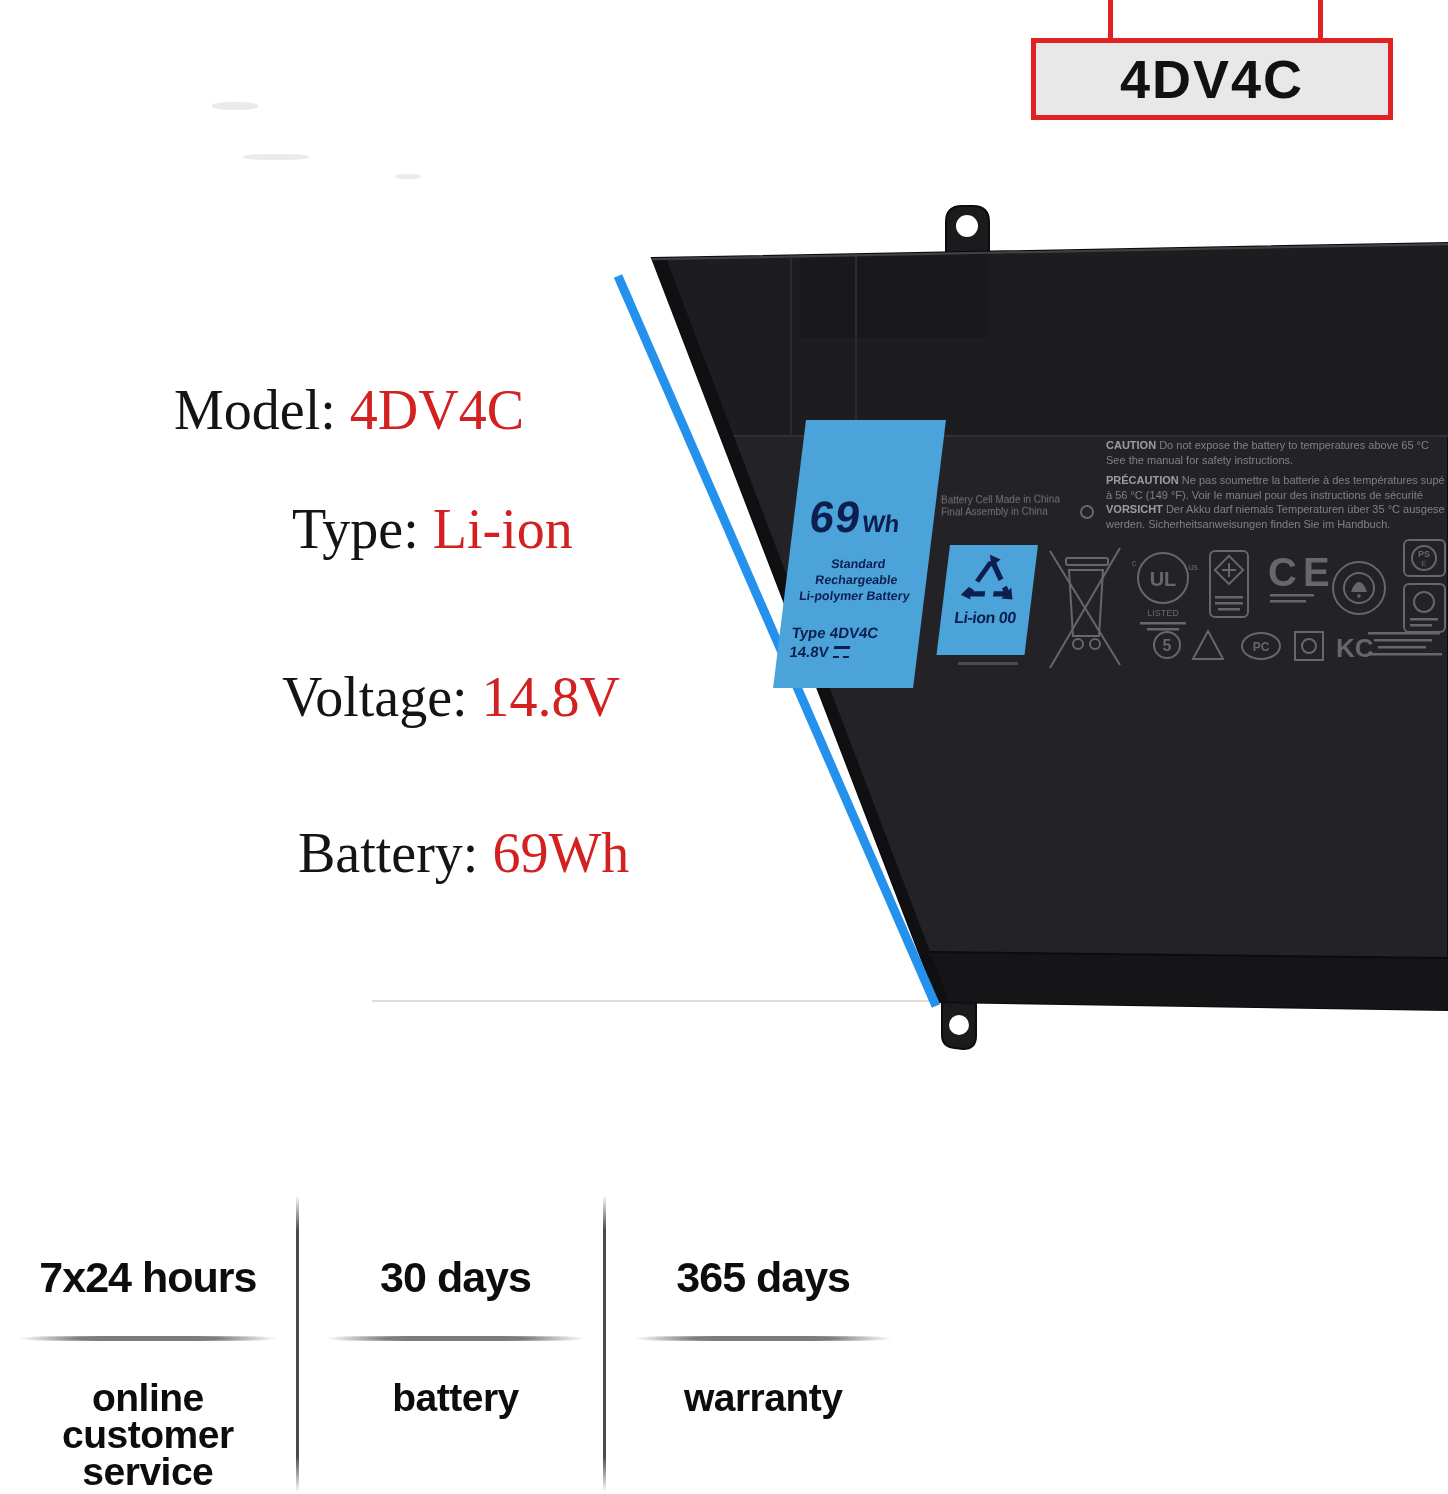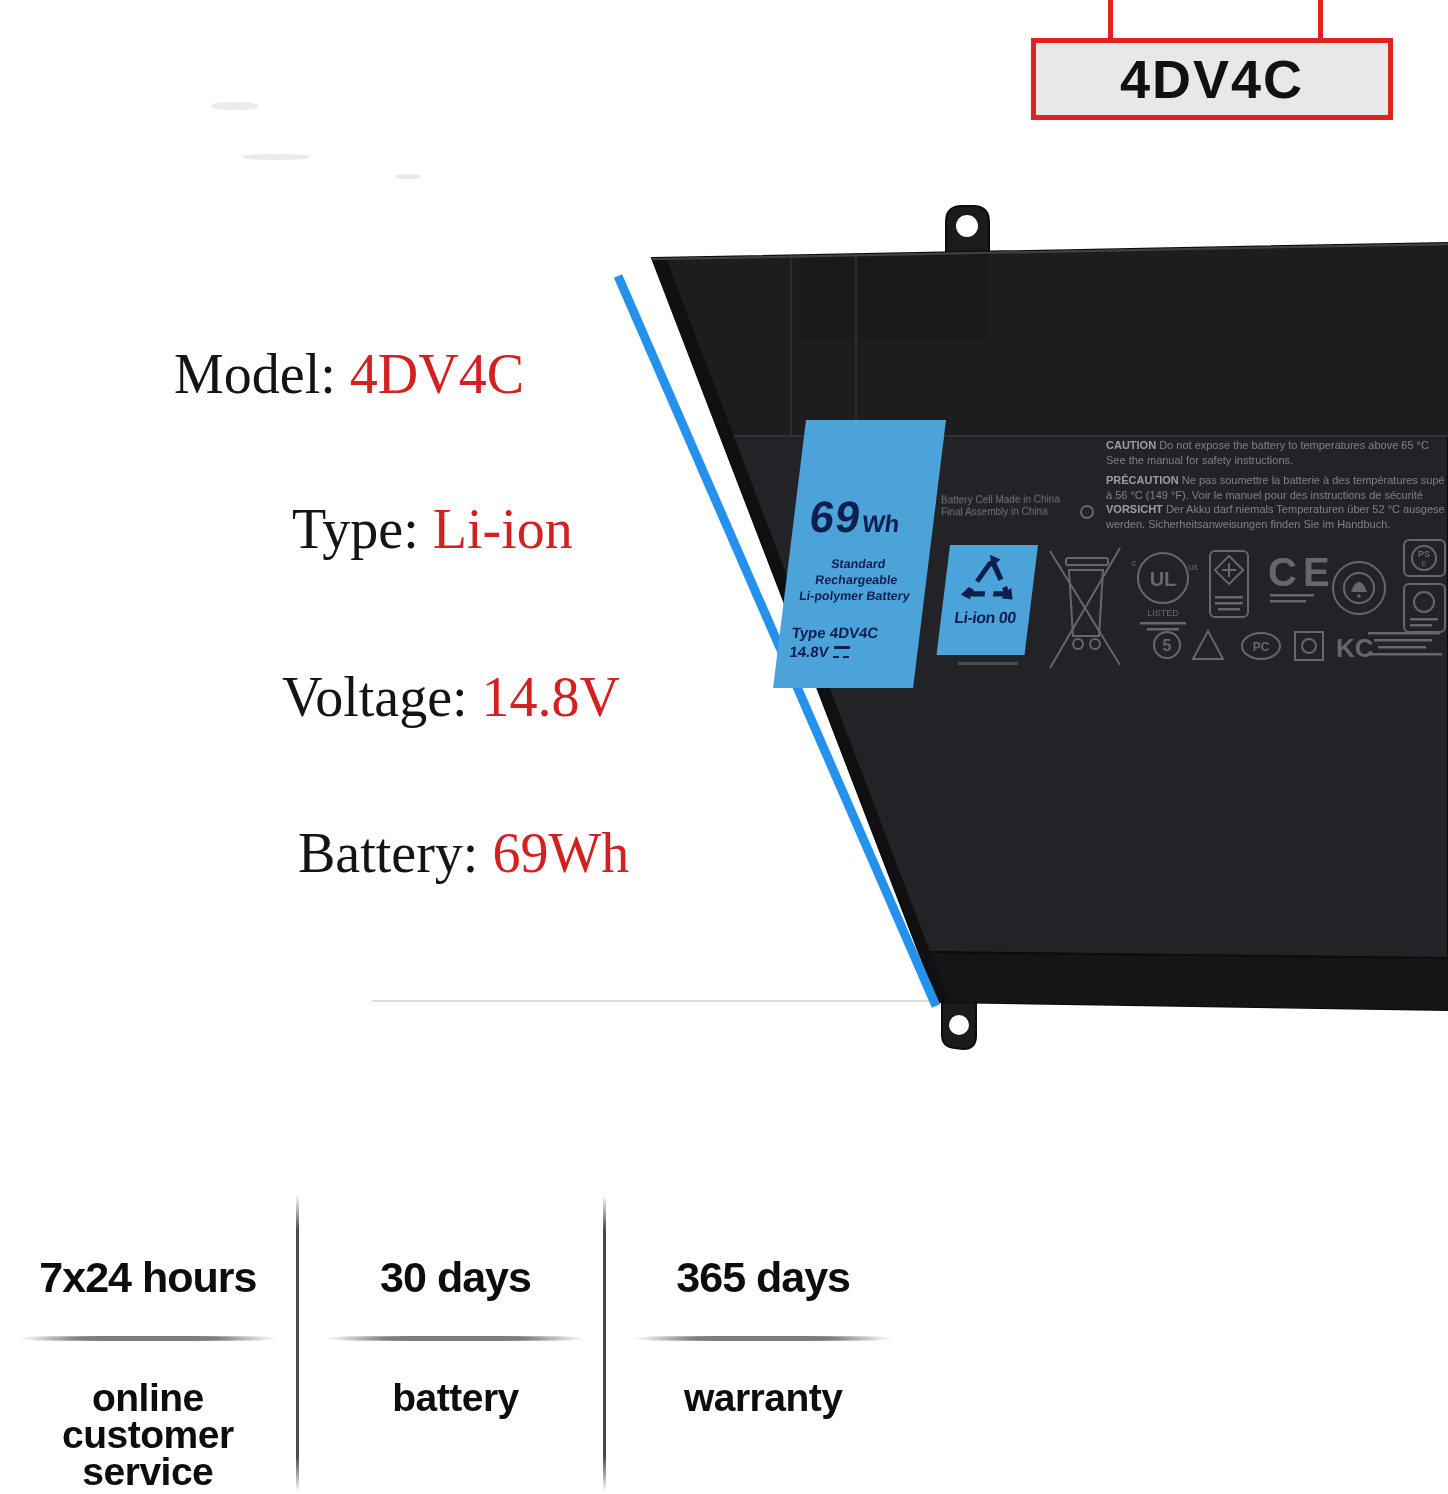--- a/index.html
+++ b/index.html
@@ -12,21 +12,21 @@
   .callout{position:absolute;left:1031px;top:38px;width:352px;height:72px;background:#e8e8e8;
            border:5px solid #e02222;display:flex;align-items:center;justify-content:center;
            font-weight:bold;font-size:54px;color:#111;letter-spacing:2px;}
 
   
   .smudge{position:absolute;background:#ecebeb;border-radius:40%;}
 
   
   .spec{position:absolute;font-family:"Liberation Serif",serif;font-size:56px;color:#141414;white-space:nowrap;}
   .spec .sv{color:#d32121;margin-left:14px;}
-  .spec1{left:174px;top:342px;}
+  .spec1{left:174px;top:378px;}
   .spec2{left:268px;top:497px;margin-left:24px;}
   .spec3{left:282px;top:665px;}
   .spec4{left:298px;top:821px;}
 
   svg.battery{position:absolute;left:0;top:0;}
 
   
   .sticker{position:absolute;left:806px;top:420px;width:140px;height:268px;background:#4ba3da;
            transform:skewX(-7deg);transform-origin:0 0;color:#0d1f4e;font-weight:bold;}
   .cap{margin:72px 0 0 16px;}
@@ -225,21 +225,21 @@
   <div class="origin">
     <div>Battery Cell Made in China</div>
     <div>Final Assembly in China</div>
   </div>
 
   <div class="caution">
     <div class="cl"><b>CAUTION</b><span> Do not expose the battery to temperatures above 65 °C</span></div>
     <div class="cl"><b></b><span>See the manual for safety instructions.</span></div>
     <div class="cl"><b>PRÉCAUTION</b><span> Ne pas soumettre la batterie à des températures supé</span></div>
     <div class="cl"><b></b><span>à 56 °C (149 °F). Voir le manuel pour des instructions de sécurité</span></div>
-    <div class="cl"><b>VORSICHT</b><span> Der Akku darf niemals Temperaturen über 52 °C ausgese</span></div>
+    <div class="cl"><b>VORSICHT</b><span> Der Akku darf niemals Temperaturen über 35 °C ausgese</span></div>
     <div class="cl"><b></b><span>werden. Sicherheitsanweisungen finden Sie im Handbuch.</span></div>
   </div>
 
   <div class="services">
     <div class="svc-col">
       <div class="svc-title">7x24 hours</div>
       <div class="svc-rule"></div>
       <div class="svc-sub">online customer service</div>
     </div>
     <div class="svc-col">

